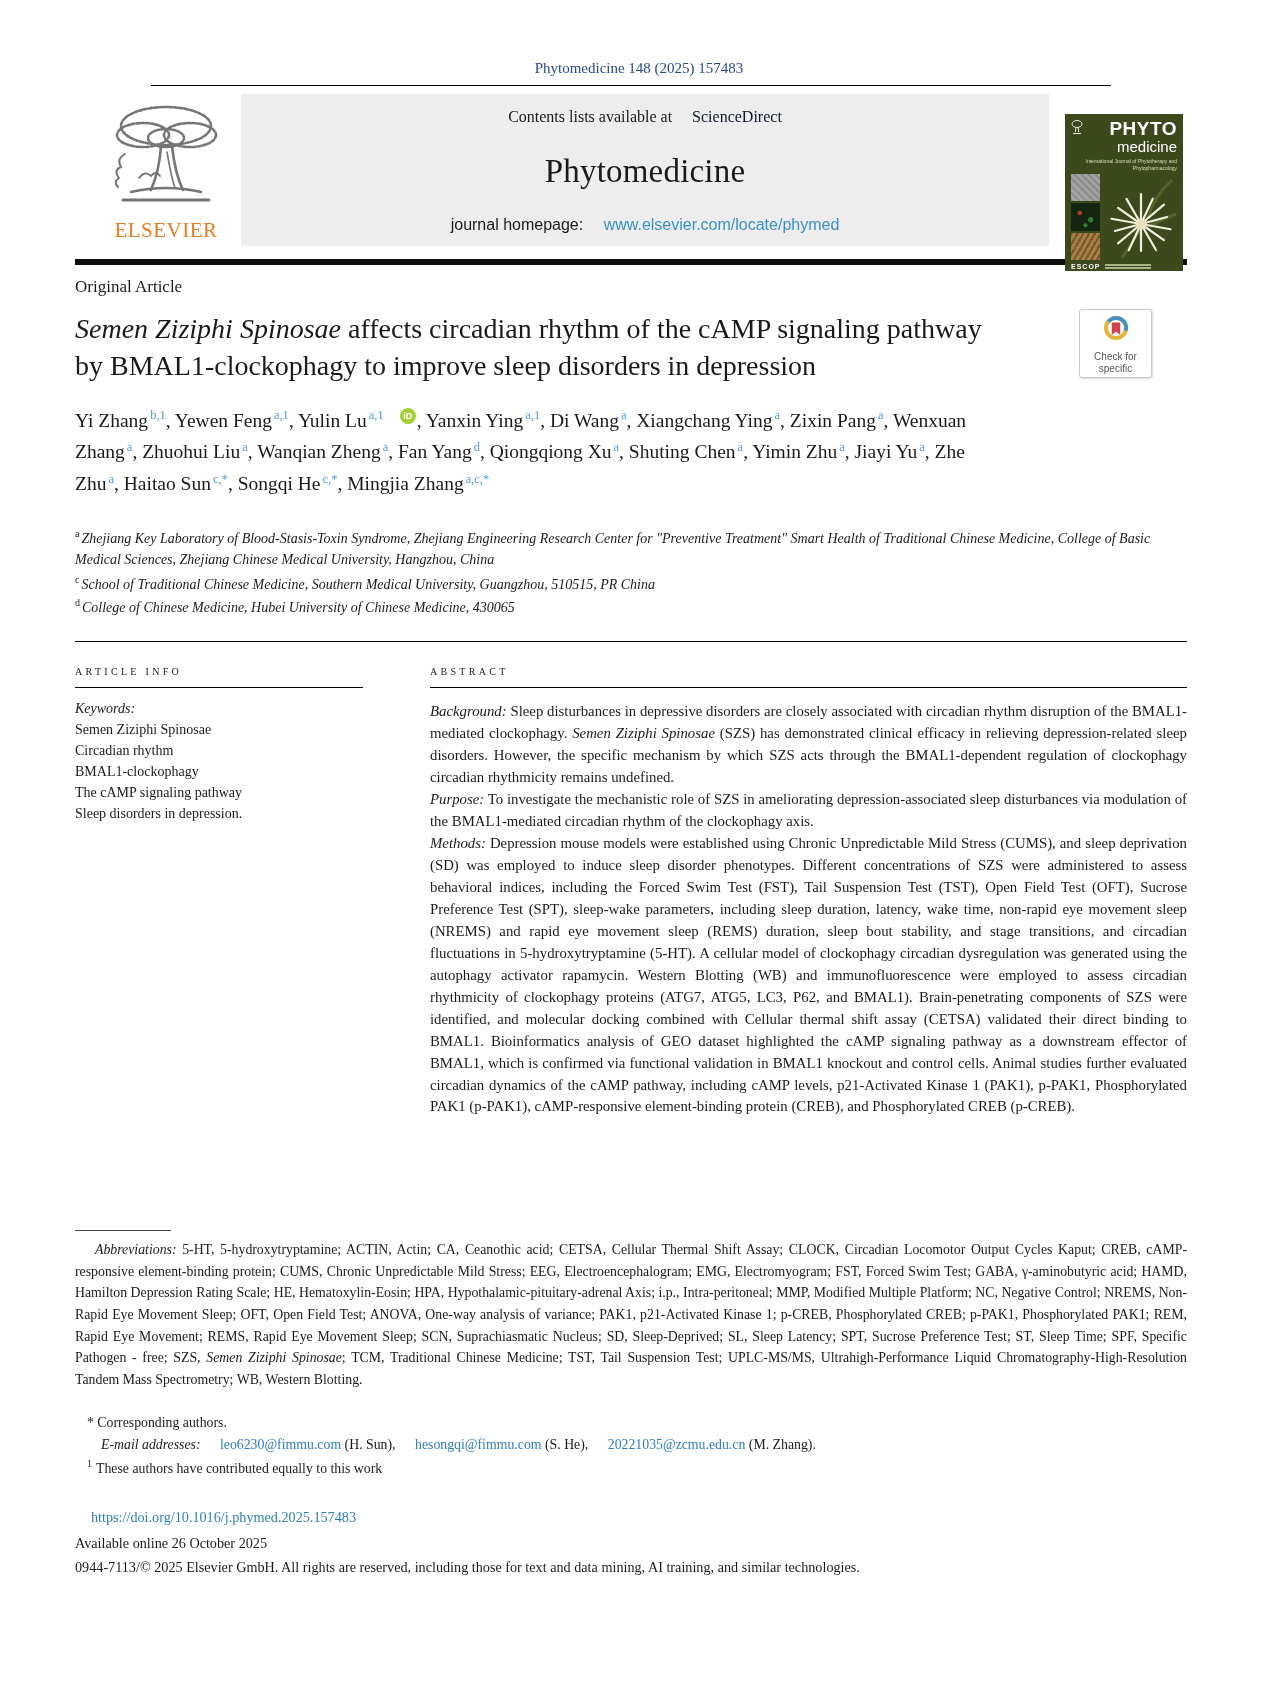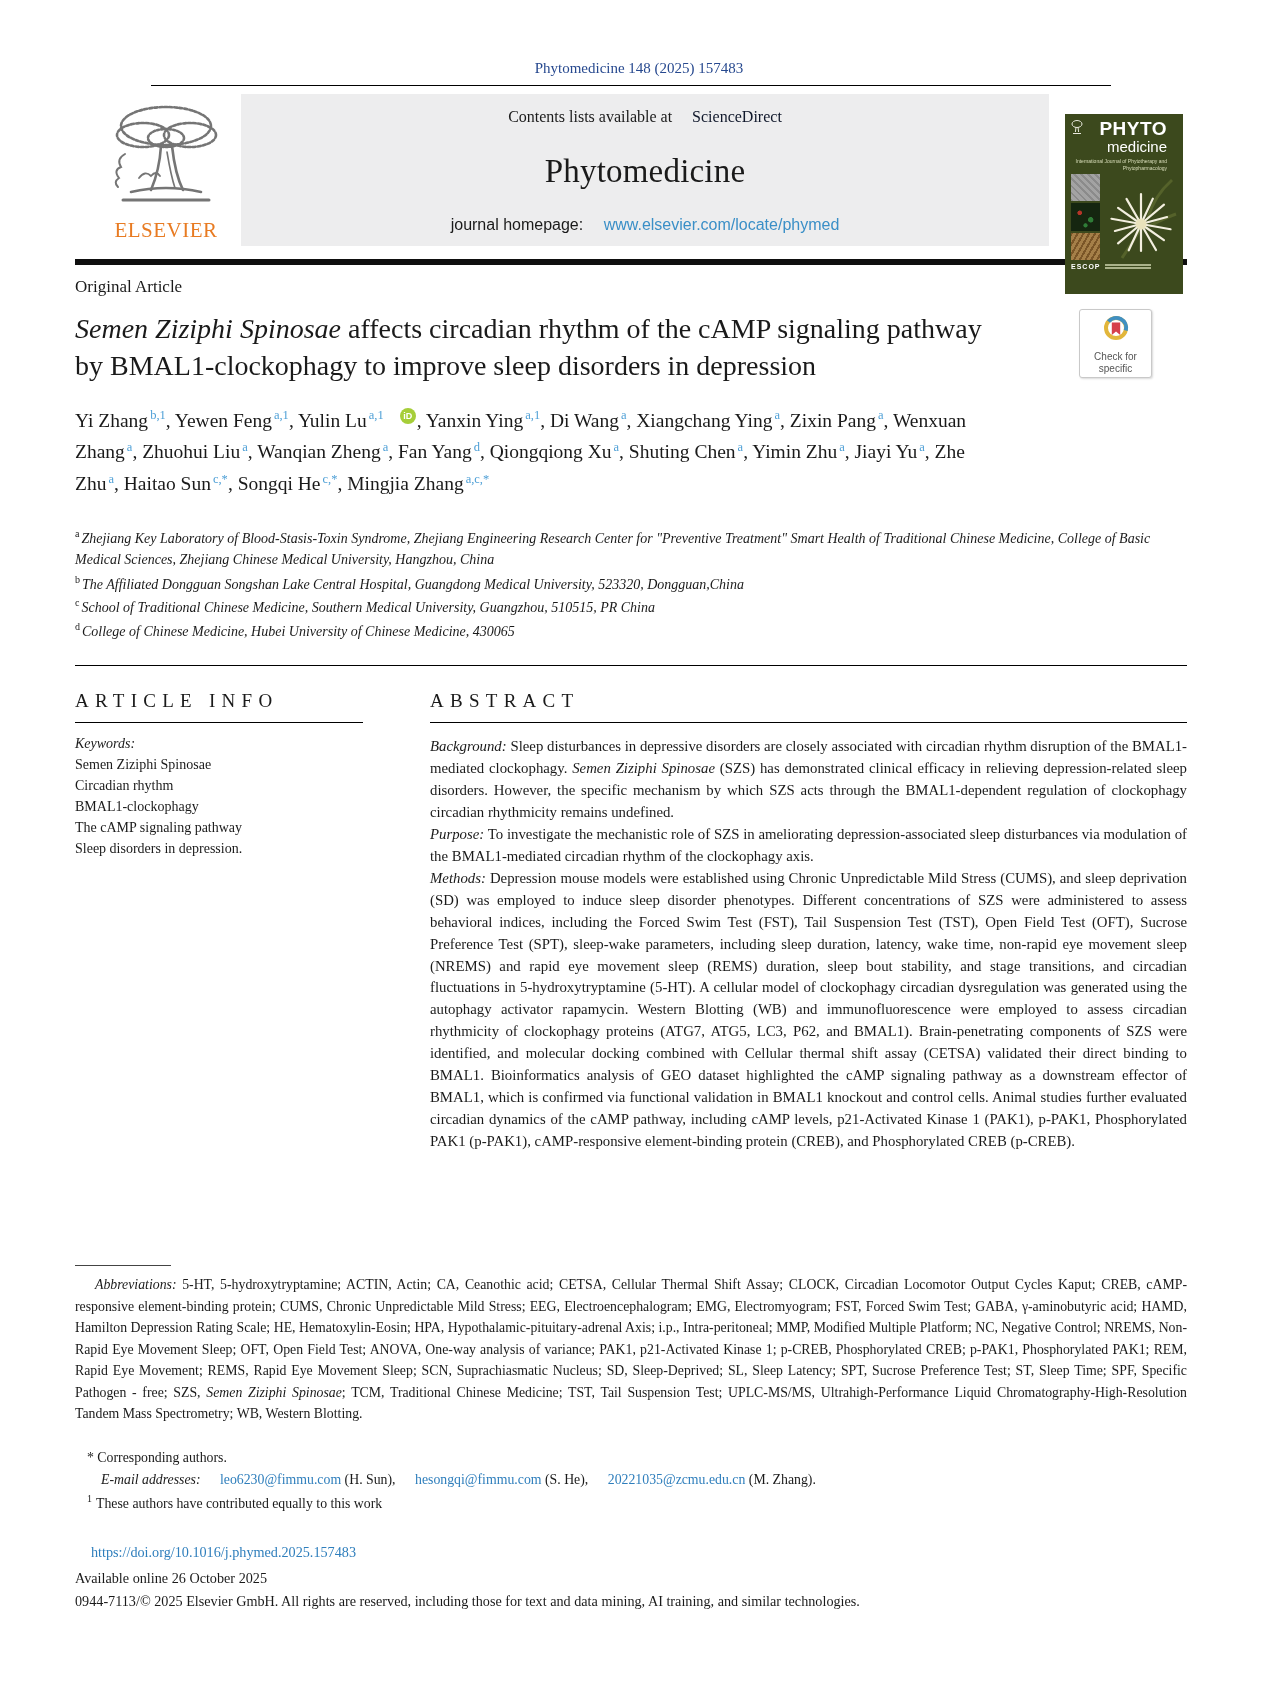--- a/index.html
+++ b/index.html
@@ -14,21 +14,21 @@
   .logo-col{width:150px;display:flex;flex-direction:column;align-items:center;justify-content:flex-start;padding-top:6px;}
   .elsevier-word{font-size:21px;letter-spacing:.5px;color:#e87b22;margin-top:2px;font-family:"Liberation Serif",serif;}
   .gray-box{width:808px;background:#ededee;display:flex;flex-direction:column;align-items:center;justify-content:space-between;padding:14px 0 12px 0;box-sizing:border-box;}
   .contents-line{font-size:16px;}
   .contents-line a{color:#0f172a;text-decoration:none;}
   .journal-title{font-size:33px;letter-spacing:.2px;}
   .homepage-line{font-size:16px;font-family:"Liberation Sans",sans-serif;}
   .homepage-line a{color:#3a8fc7;text-decoration:none;}
 
   
-  .cover{position:absolute;top:114px;right:79px;width:118px;height:180px;background:#3c491d;box-sizing:border-box;padding:5px 16px 4px 6px;color:#fff;}
+  .cover{position:absolute;top:114px;right:79px;width:118px;height:157px;background:#3c491d;box-sizing:border-box;padding:5px 6px 4px 6px;color:#fff;}
   .cover-top{display:flex;justify-content:space-between;}
   .cover-mini{width:12px;height:16px;}
   .cover-title{text-align:right;line-height:1;}
   .cover-title .l1{font-family:"Liberation Sans",sans-serif;font-size:19px;font-weight:bold;letter-spacing:.5px;}
   .cover-title .l2{font-family:"Liberation Sans",sans-serif;font-size:15px;display:block;margin-top:1px;}
   .cover-subtitle{font-family:"Liberation Sans",sans-serif;font-size:5px;color:#d9deba;text-align:right;margin-top:4px;line-height:1.3;width:100%;}
   .cover-body{display:flex;gap:2px;margin-top:3px;height:86px;}
   .thumbs{width:29px;display:flex;flex-direction:column;gap:2px;}
   .thumb{width:29px;flex:1;}
   .thumb-cells{background:#9a9a9a;background-image:repeating-linear-gradient(45deg,#8b8b8b 0 2px,#a3a3a3 2px 5px);}
@@ -57,21 +57,21 @@
          vertical-align:super;margin:0 1px;cursor:pointer;}
 
   .affiliations{margin-top:26px;font-size:14px;font-style:italic;line-height:1.58;}
   .affiliations sup{font-style:normal;font-size:10px;margin-right:2px;}
 
   .full-rule{margin-top:22px;border:none;border-top:1.6px solid #000;height:0;}
 
   .columns{display:flex;margin-top:16px;gap:67px;}
   .col-left{width:288px;flex:0 0 288px;}
   .col-right{flex:1;}
-  .sec-heading{font-size:19px;letter-spacing:.33em;margin-top:8px;}
+  .sec-heading{font-size:10px;letter-spacing:.33em;margin-top:8px;}
   .heading-rule{border:none;border-top:1.3px solid #000;height:0;margin:10px 0 13px 0;}
   .kw-label{font-style:italic;font-size:14px;margin-bottom:2px;}
   .kw{font-size:14px;line-height:1.5;}
   .abs-p{margin:0;font-size:14.8px;line-height:1.485;text-align:justify;}
   .abs-p em{font-style:italic;}
 
   .fn-sep{margin-top:112px;border:none;border-top:1.2px solid #444;height:0;width:96px;margin-left:0;}
   .fn-abbrev{margin:6px 0 0 0;font-size:13.8px;line-height:1.56;text-align:justify;text-indent:20px;}
   .fn-abbrev em{font-style:italic;}
   .fn-line{font-size:13.8px;line-height:1.6;}
@@ -133,21 +133,20 @@
     <div class="article-type" data-interactable="false">Original Article</div>
 
     <h1 class="title" data-interactable="false"><em data-interactable="false">Semen Ziziphi Spinosae</em><span data-interactable="false"> affects circadian rhythm of the cAMP signaling pathway by BMAL1-clockophagy to improve sleep disorders in depression</span></h1>
 
     <div class="authors" data-interactable="false">
       <span data-interactable="false"><span>Yi Zhang</span><sup>b,1</sup><span>, </span></span><span data-interactable="false"><span>Yewen Feng</span><sup>a,1</sup><span>, </span></span><span data-interactable="false"><span>Yulin Lu</span><sup>a,1</sup><span class="orcid" data-interactable="true">iD</span><span>, </span></span><span data-interactable="false"><span>Yanxin Ying</span><sup>a,1</sup><span>, </span></span><span data-interactable="false"><span>Di Wang</span><sup>a</sup><span>, </span></span><span data-interactable="false"><span>Xiangchang Ying</span><sup>a</sup><span>, </span></span><span data-interactable="false"><span>Zixin Pang</span><sup>a</sup><span>, </span></span><span data-interactable="false"><span>Wenxuan Zhang</span><sup>a</sup><span>, </span></span><span data-interactable="false"><span>Zhuohui Liu</span><sup>a</sup><span>, </span></span><span data-interactable="false"><span>Wanqian Zheng</span><sup>a</sup><span>, </span></span><span data-interactable="false"><span>Fan Yang</span><sup>d</sup><span>, </span></span><span data-interactable="false"><span>Qiongqiong Xu</span><sup>a</sup><span>, </span></span><span data-interactable="false"><span>Shuting Chen</span><sup>a</sup><span>, </span></span><span data-interactable="false"><span>Yimin Zhu</span><sup>a</sup><span>, </span></span><span data-interactable="false"><span>Jiayi Yu</span><sup>a</sup><span>, </span></span><span data-interactable="false"><span>Zhe Zhu</span><sup>a</sup><span>, </span></span><span data-interactable="false"><span>Haitao Sun</span><sup>c,*</sup><span>, </span></span><span data-interactable="false"><span>Songqi He</span><sup>c,*</sup><span>, </span></span><span data-interactable="false"><span>Mingjia Zhang</span><sup>a,c,*</sup><span></span></span>
     </div>
 
     <div class="affiliations" data-interactable="false">
       <div data-interactable="false"><sup>a</sup><span>Zhejiang Key Laboratory of Blood-Stasis-Toxin Syndrome, Zhejiang Engineering Research Center for "Preventive Treatment" Smart Health of Traditional Chinese Medicine, College of Basic Medical Sciences, Zhejiang Chinese Medical University, Hangzhou, China</span></div>
-      <div data-interactable="false"><sup>b</sup><span>The Affiliated Dongguan Songshan Lake Central Hospital, Guangdong Medical University, 523320, Dongguan,China</span></div>
       <div data-interactable="false"><sup>c</sup><span>School of Traditional Chinese Medicine, Southern Medical University, Guangzhou, 510515, PR China</span></div>
       <div data-interactable="false"><sup>d</sup><span>College of Chinese Medicine, Hubei University of Chinese Medicine, 430065</span></div>
     </div>
 
     <hr class="full-rule" data-interactable="false">
 
     <div class="columns" data-interactable="false">
       <div class="col-left" data-interactable="false">
         <div class="sec-heading" data-interactable="false">ARTICLE INFO</div>
         <hr class="heading-rule" data-interactable="false">

